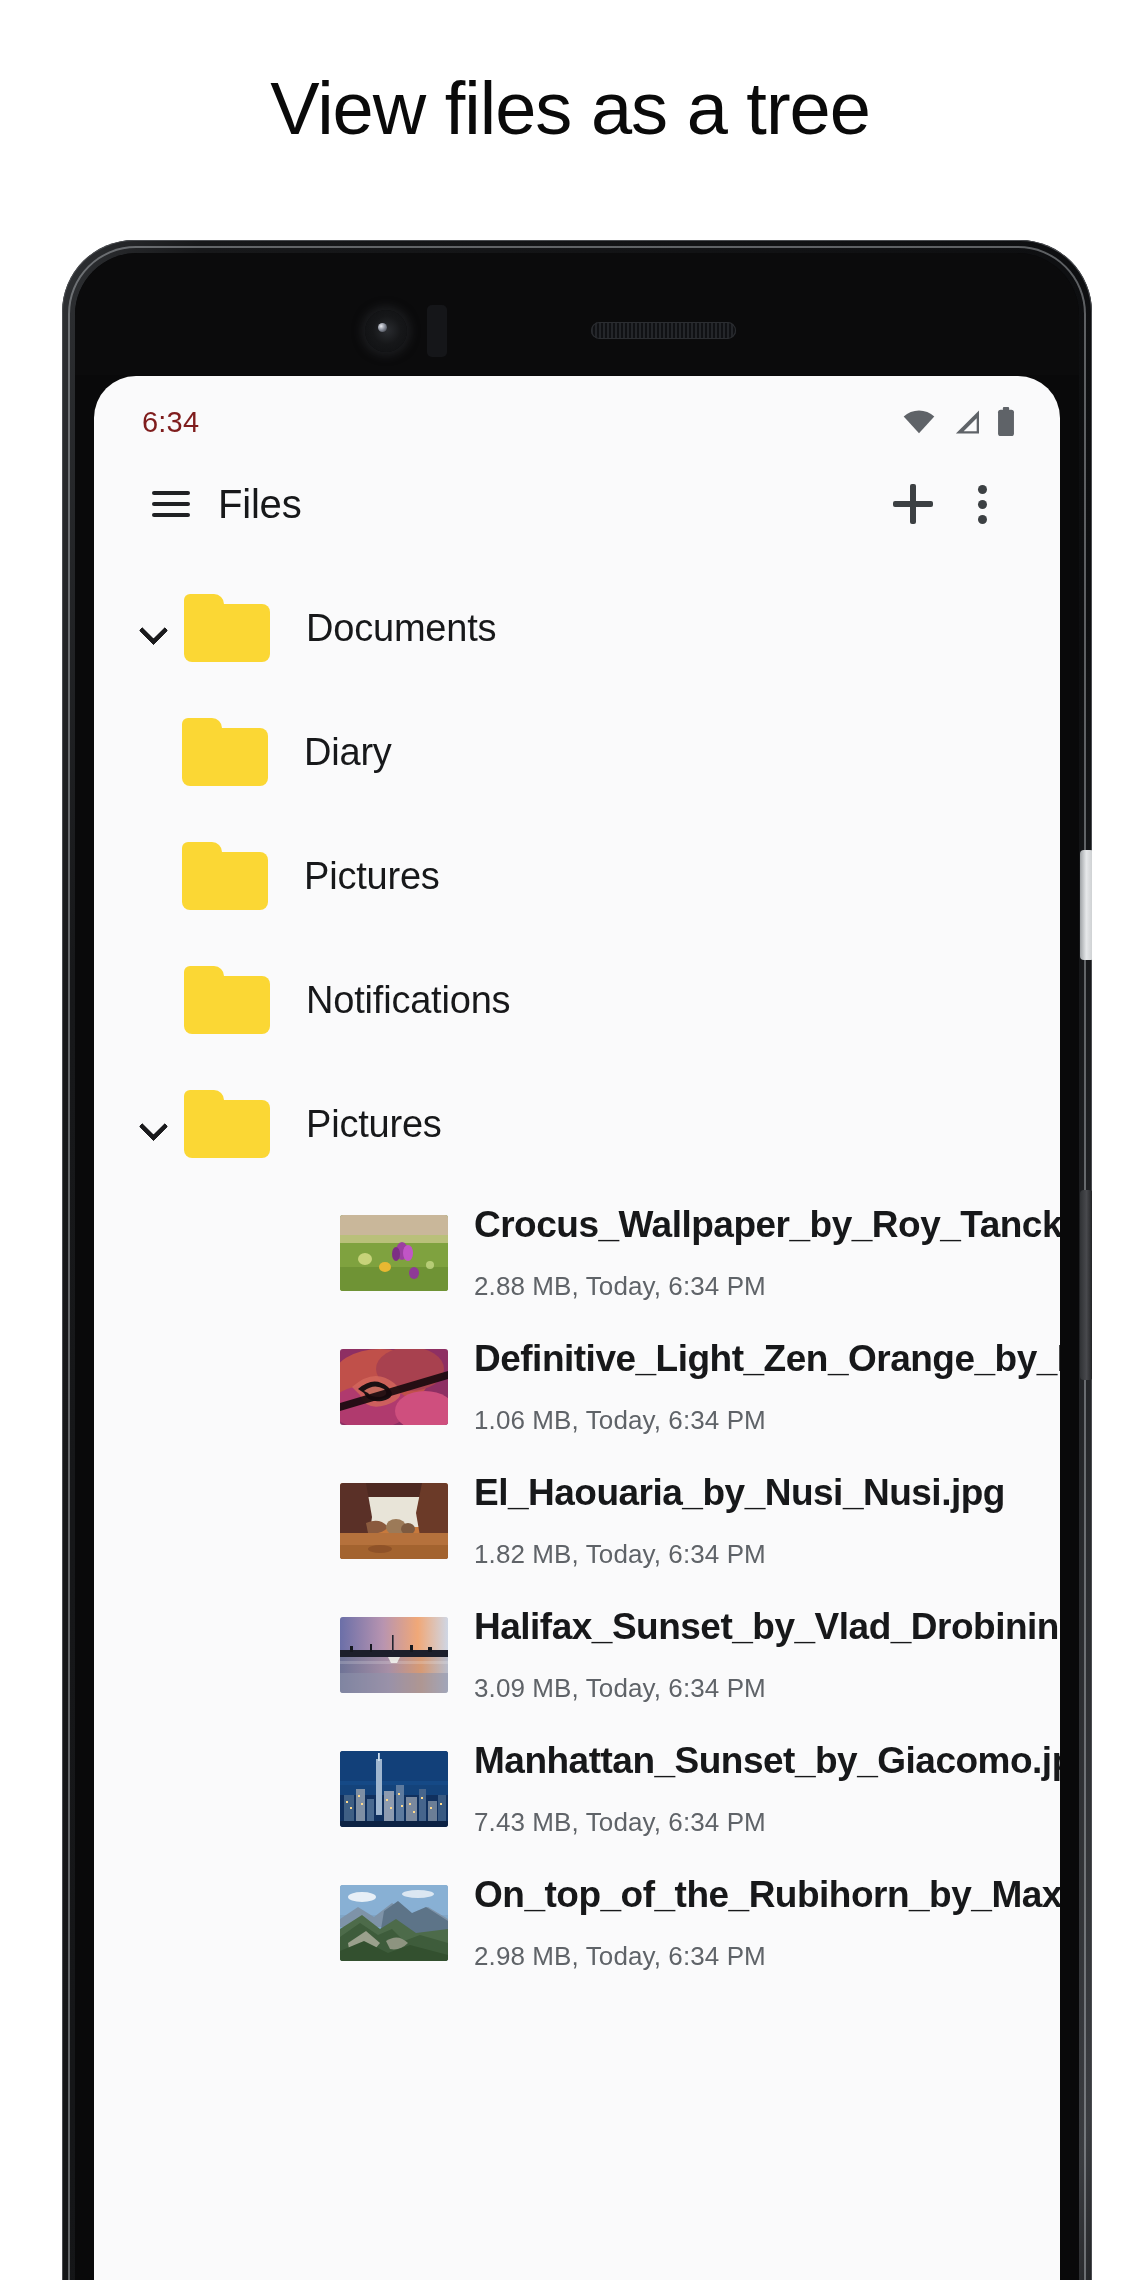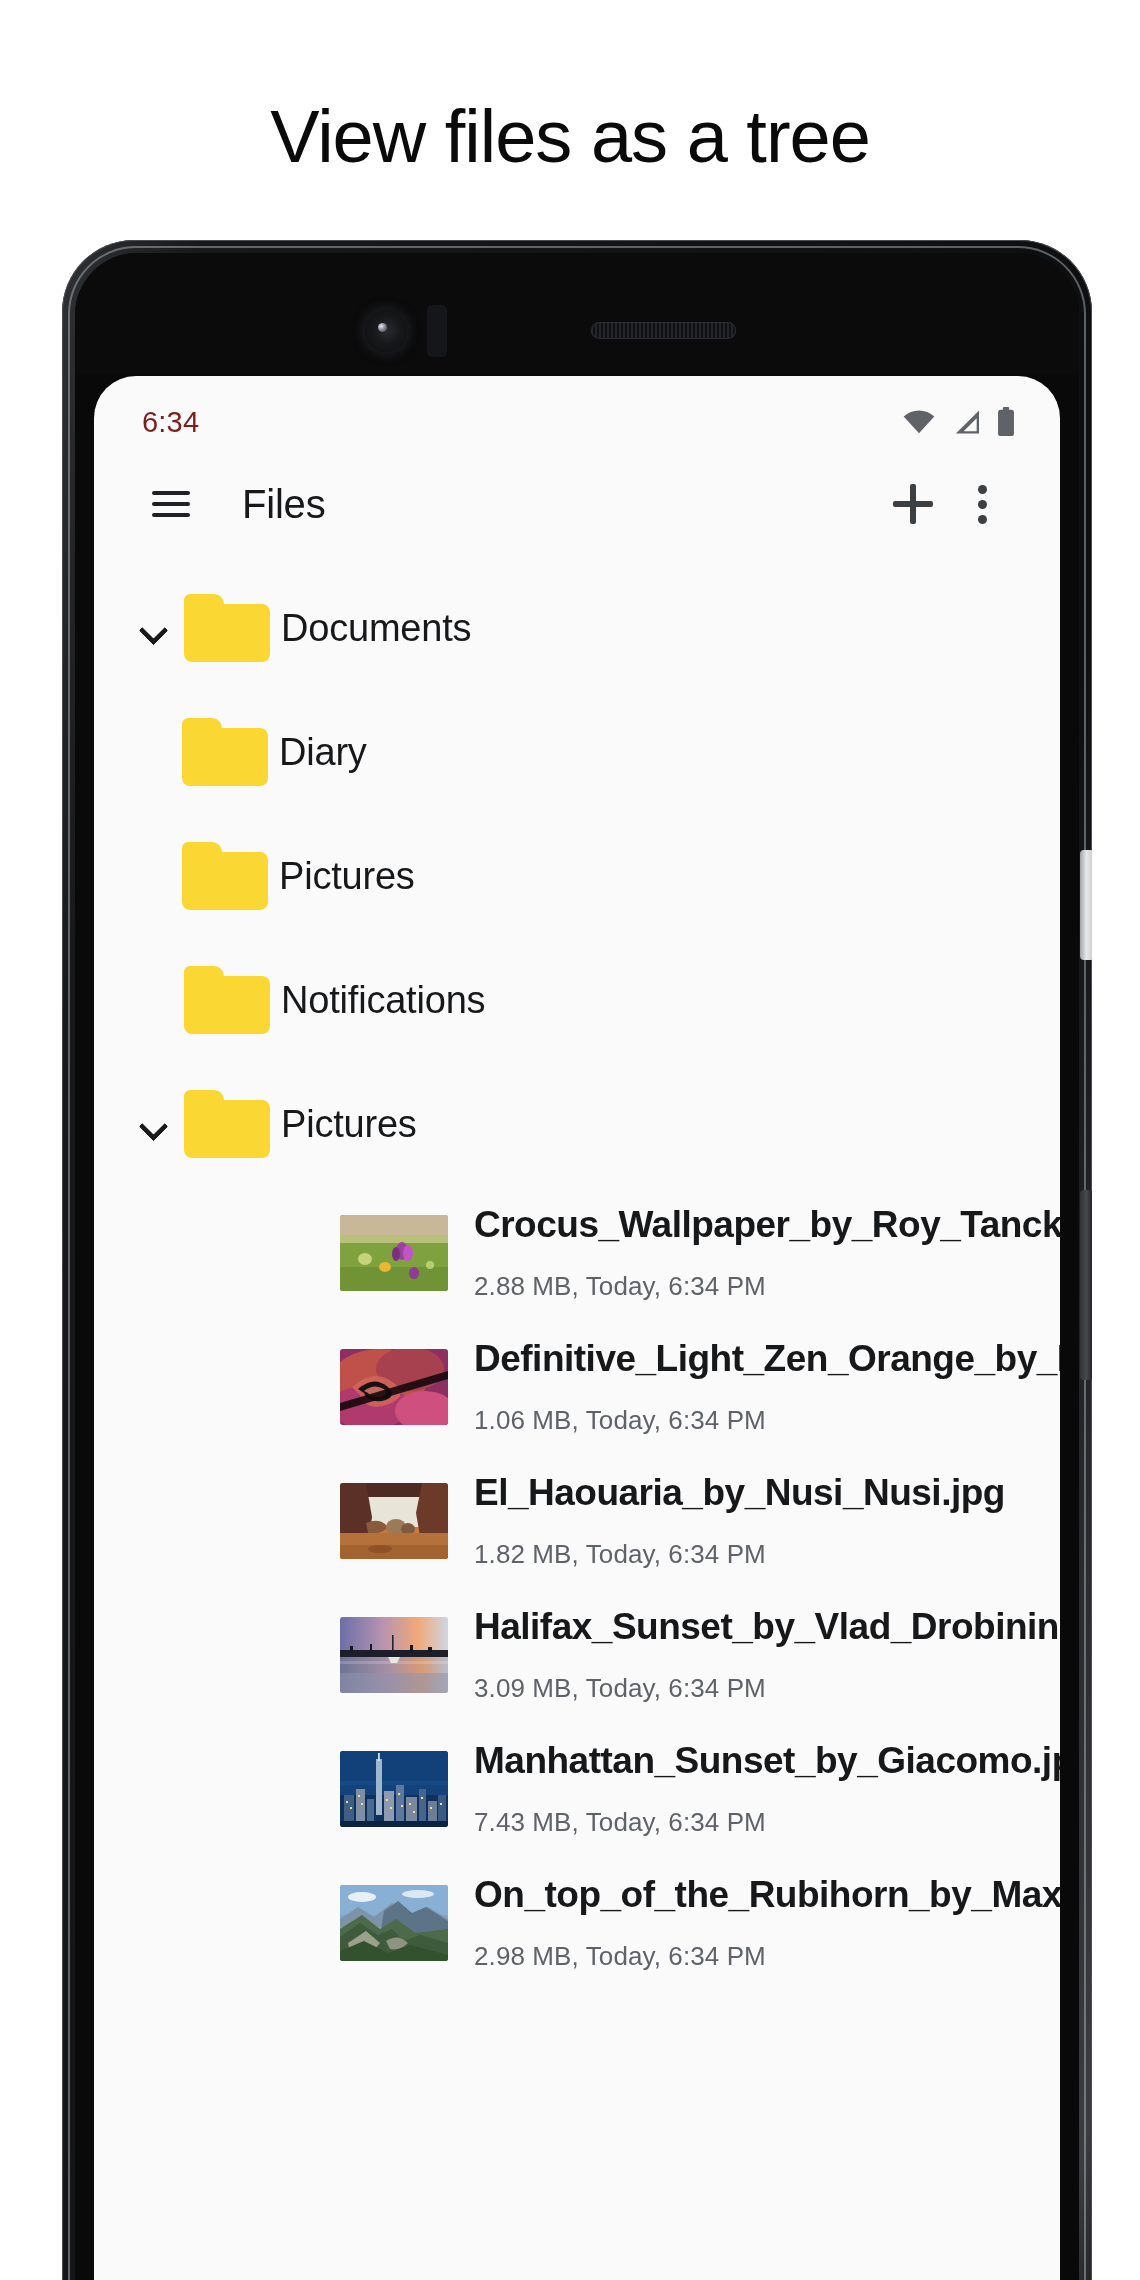--- a/index.html
+++ b/index.html
@@ -14,21 +14,21 @@
   }
 
   
   .promo-title {
     width: 1140px;
     text-align: center;
     font-size: 74px;
     font-weight: 400;
     color: #0a0a0a;
     letter-spacing: -1px;
-    padding-top: 96px;
+    padding-top: 68px;
     line-height: 1.1;
   }
 
   
   .phone-wrap {
     position: absolute;
     left: 62px;
     top: 240px;
     width: 1030px;
     height: 2100px;
@@ -176,21 +176,21 @@
     display: block;
     height: 4px;
     background: #202124;
     border-radius: 2px;
     margin: 7px 0;
   }
   .app-title {
     font-size: 40px;
     color: #17181a;
     font-weight: 400;
-    margin-left: 36px;
+    margin-left: 12px;
     flex: 1 1 auto;
     letter-spacing: -0.2px;
   }
   .plus-icon { position: relative; width: 40px; height: 40px; }
   .plus-icon::before, .plus-icon::after {
     content: "";
     position: absolute;
     background: #3c4043;
     border-radius: 2px;
   }
@@ -255,21 +255,21 @@
     position: absolute;
     left: 0; top: 10px;
     width: 86px; height: 58px;
     background: var(--folder, #FBD734);
     border-radius: 4px 8px 8px 8px;
   }
 
   .folder-label {
     font-size: 38px;
     color: #17181a;
-    margin-left: 11px;
+    margin-left: 36px;
     white-space: nowrap;
     letter-spacing: -0.2px;
   }
 
   .folder-row.depth-1 { padding-left: 26px; }
   .folder-row.depth-1 .chev-slot { width: 64px; }
   .folder-row.depth-2 { padding-left: 88px; }
   .folder-row.depth-2 .chev-slot { width: 0; }
 
   

